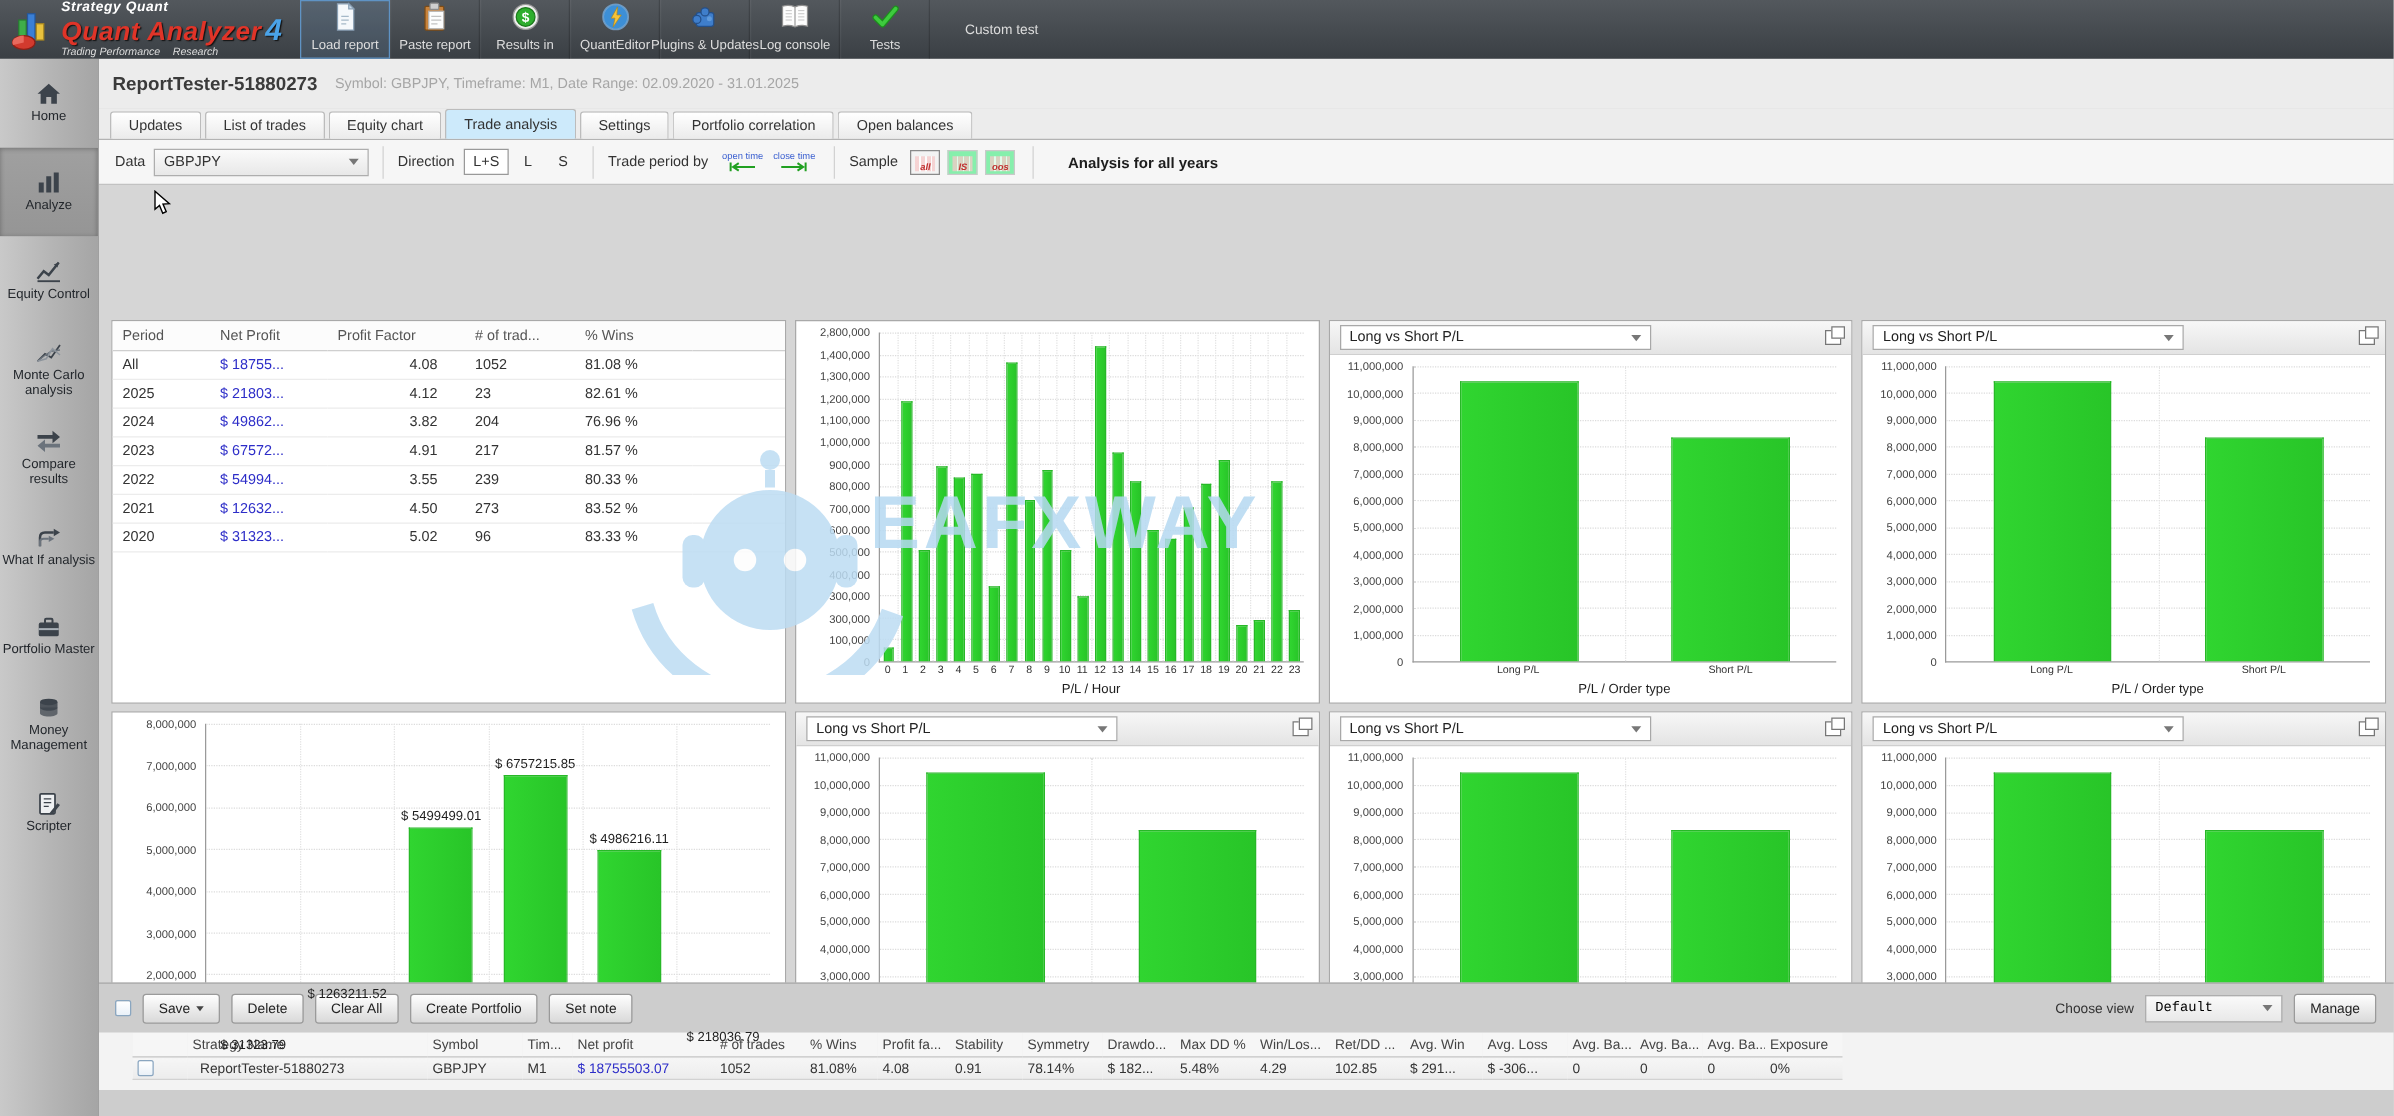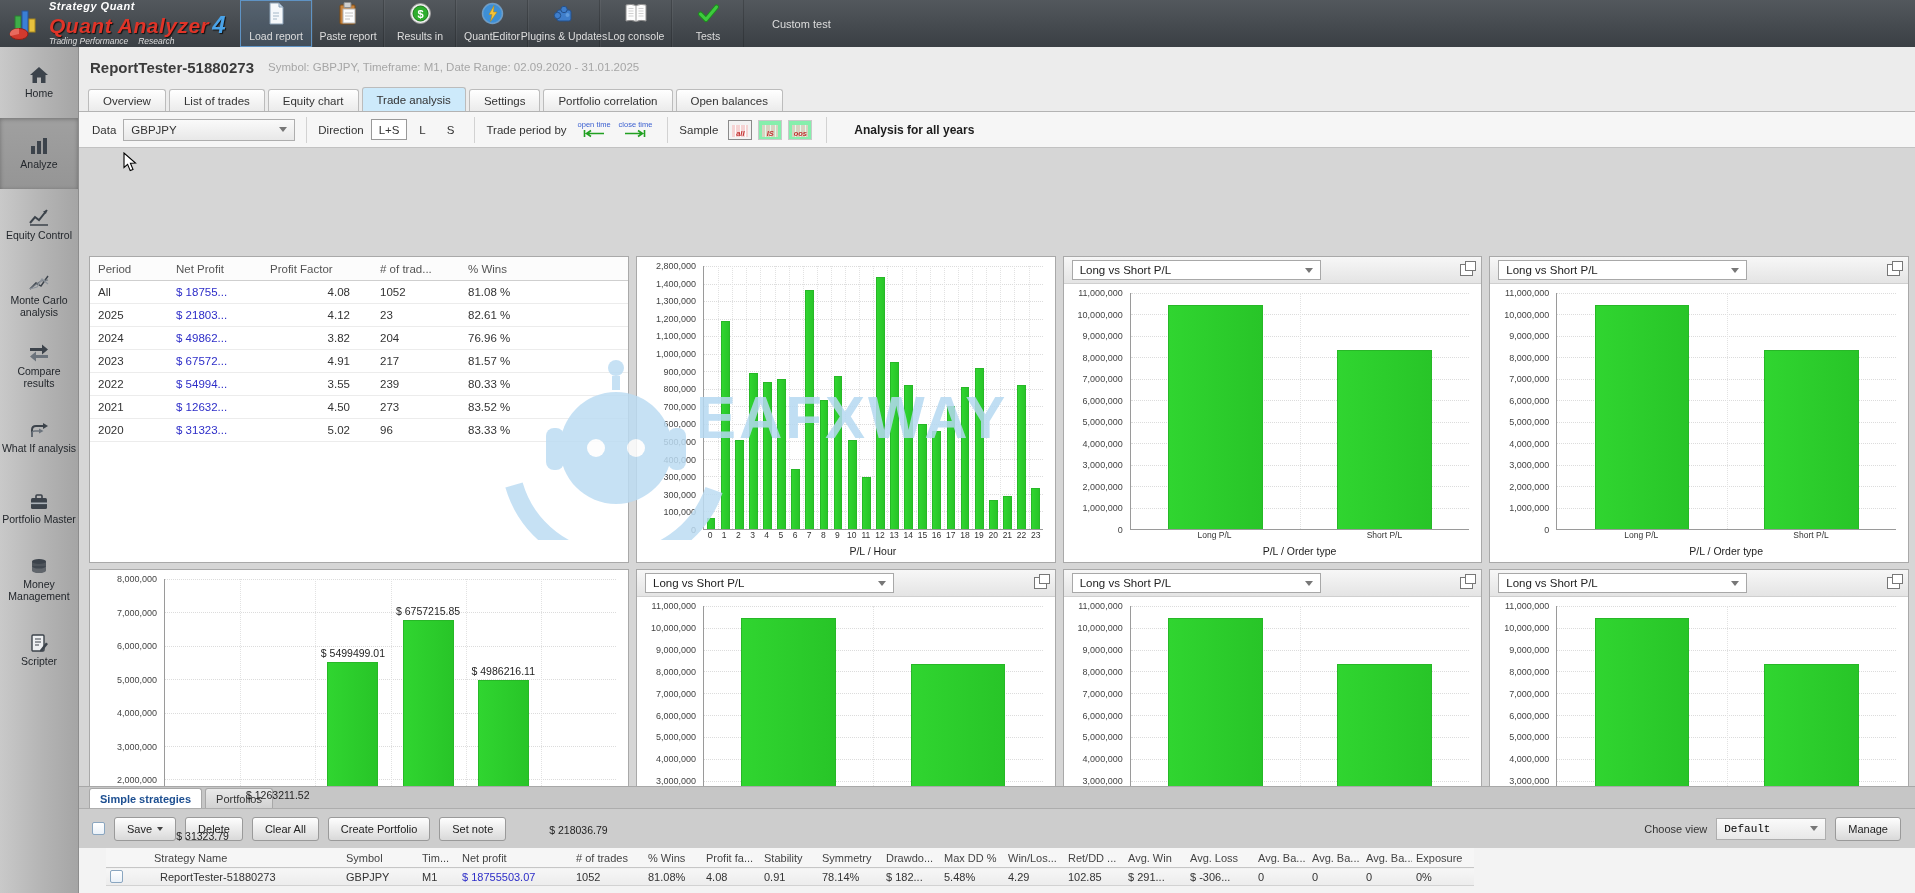--- a/index.html
+++ b/index.html
@@ -294,21 +294,21 @@
 
 <div class="main">
 
   <div class="report-strip">
     <span class="report-title">ReportTester-51880273</span>
     <span class="report-sub">Symbol: GBPJPY, Timeframe: M1, Date Range: 02.09.2020 - 31.01.2025</span>
   </div>
 
   <div class="tabs-row">
     <div class="tab">
-        <span>Overview</span>
+        <span>Updates</span>
       </div>
     <div class="tab">
         <span>List of trades</span>
       </div>
     <div class="tab">
         <span>Equity chart</span>
       </div>
     <div class="tab active">
         <span>Trade analysis</span>
       </div>
@@ -896,28 +896,20 @@
       <circle cx="152" cy="148" r="9" fill="#fdfdfd"></circle>
     </svg>
     <div class="wm-text">EAFXWAY</div>
   </div>
 
   <svg class="cursor" width="14" height="20" viewBox="0 0 14 20">
     <path d="M1,1 L1,15.5 L4.6,12.4 L7.2,18.6 L10,17.4 L7.4,11.3 L12.5,11 Z" fill="#fff" stroke="#000" stroke-width="1.1"></path>
   </svg>
 
   <div class="bottom">
-    <div class="btabs">
-      <div class="btab active">
-          <span>Simple strategies</span>
-        </div>
-      <div class="btab">
-          <span>Portfolios</span>
-        </div>
-    </div>
     <div class="bbar">
       <div class="cb"></div>
       <div class="btn">
           <span>Save</span>
           <span class="caret"></span>
         </div>
       <div class="btn">
           <span>Delete</span>
         </div>
       <div class="btn">

